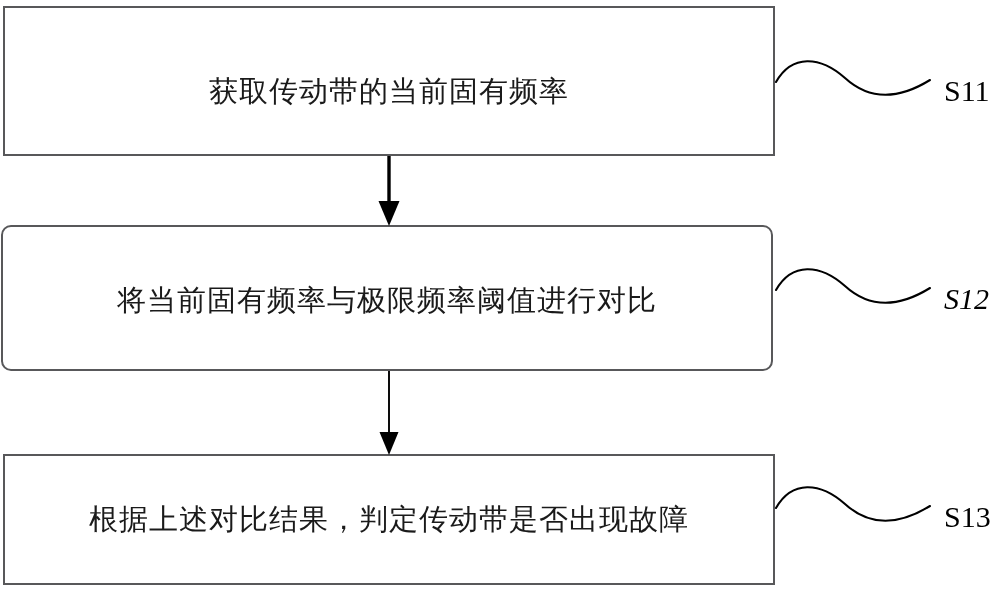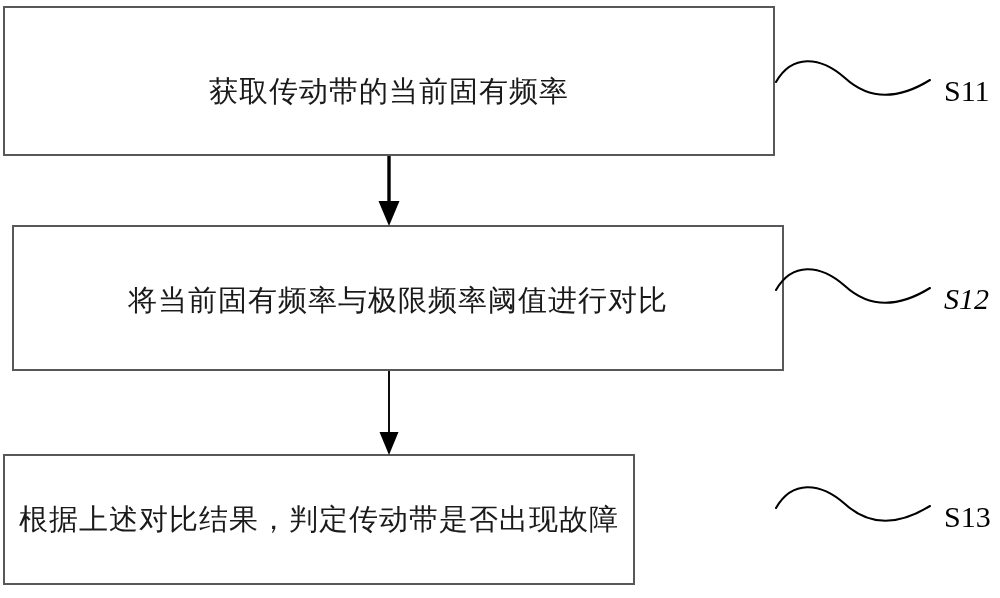--- a/index.html
+++ b/index.html
@@ -31,22 +31,22 @@
     font-size: 29px;
     line-height: 1.2;
     color: #1a1a1a;
     letter-spacing: 1px;
     white-space: nowrap;
     text-align: center;
     font-weight: 400;
   }
 
   #box-s11 { left: 3px;  top: 6px;   width: 772px; height: 150px; }
-  #box-s12 { left: 12px;  top: 225px; width: 772px; height: 146px; }
-  #box-s13 { left: 3px;  top: 454px; width: 632px; height: 131px; }
+  #box-s12 { left: 1px;  top: 225px; width: 772px; height: 146px; border-radius: 10px; }
+  #box-s13 { left: 3px;  top: 454px; width: 772px; height: 131px; }
 
   
   #box-s11 .box-text { transform: translateY(4px); margin-top: 13px; }
   #box-s12 .box-text { transform: translateY(2px); }
   #box-s13 .box-text { transform: translateY(0px); }
 
   
   .connector-svg {
     position: absolute;
     left: 0;

